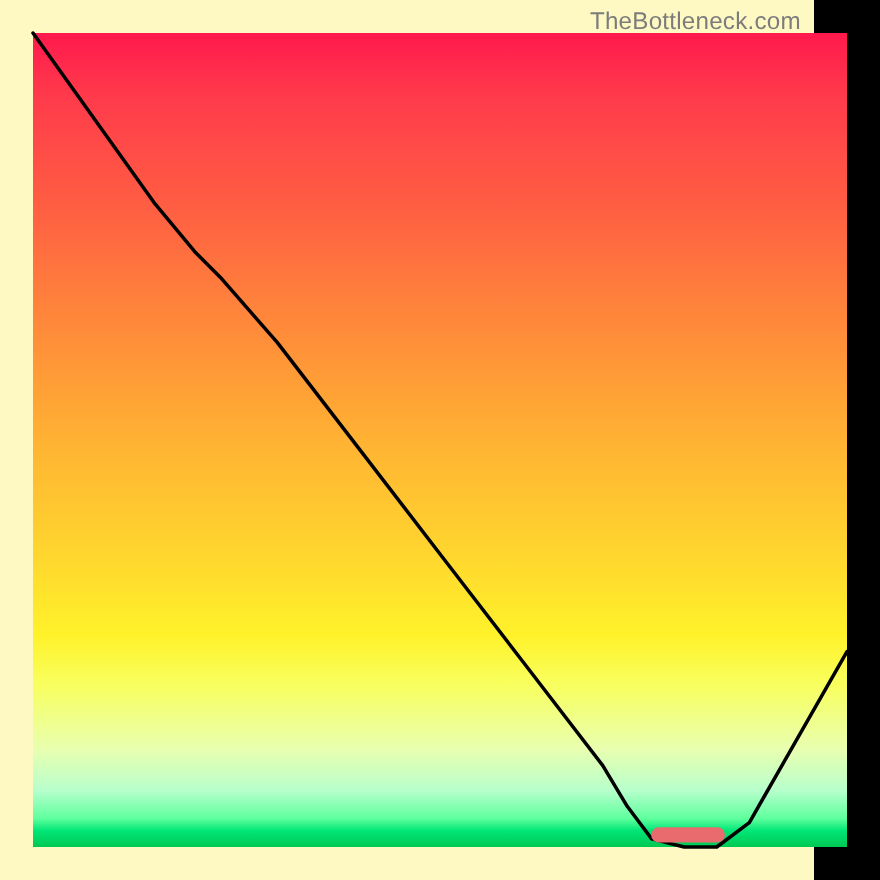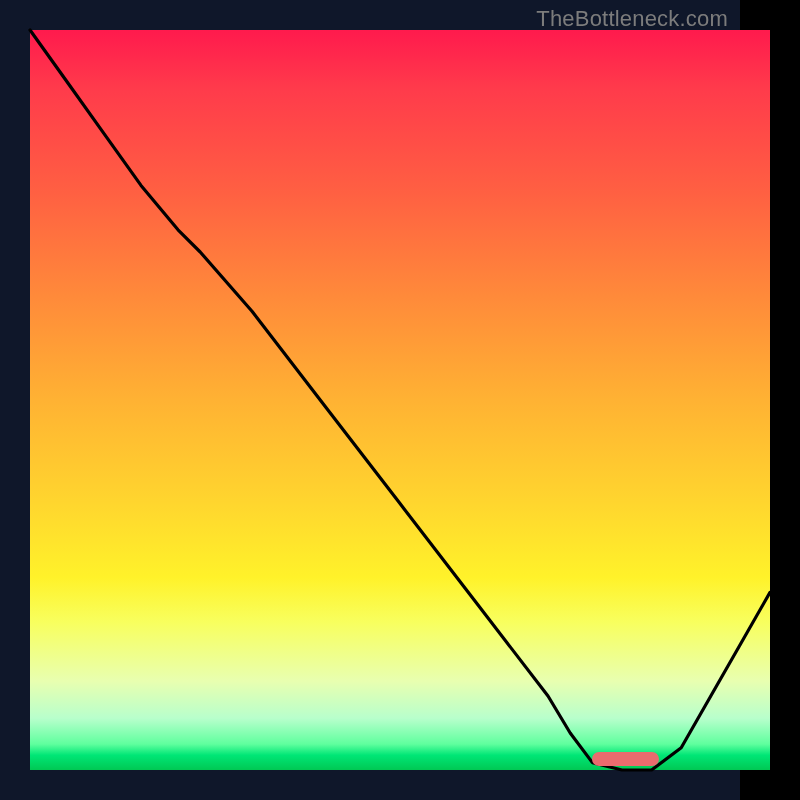--- a/index.html
+++ b/index.html
@@ -10,21 +10,21 @@
     background: #000;
     overflow: hidden;
     font-family: Arial, Helvetica, sans-serif;
   }
   .frame {
     position: absolute;
     left: 0;
     top: 0;
     width: 740px;
     height: 800px;
-    background: #0f172a;
+    background: #fef9c3;
   }
   .plot {
     position: absolute;
     left: 30px;
     top: 30px;
     width: 740px;
     height: 740px;
     background: linear-gradient(
       to bottom,
       #ff1a4d 0%,

